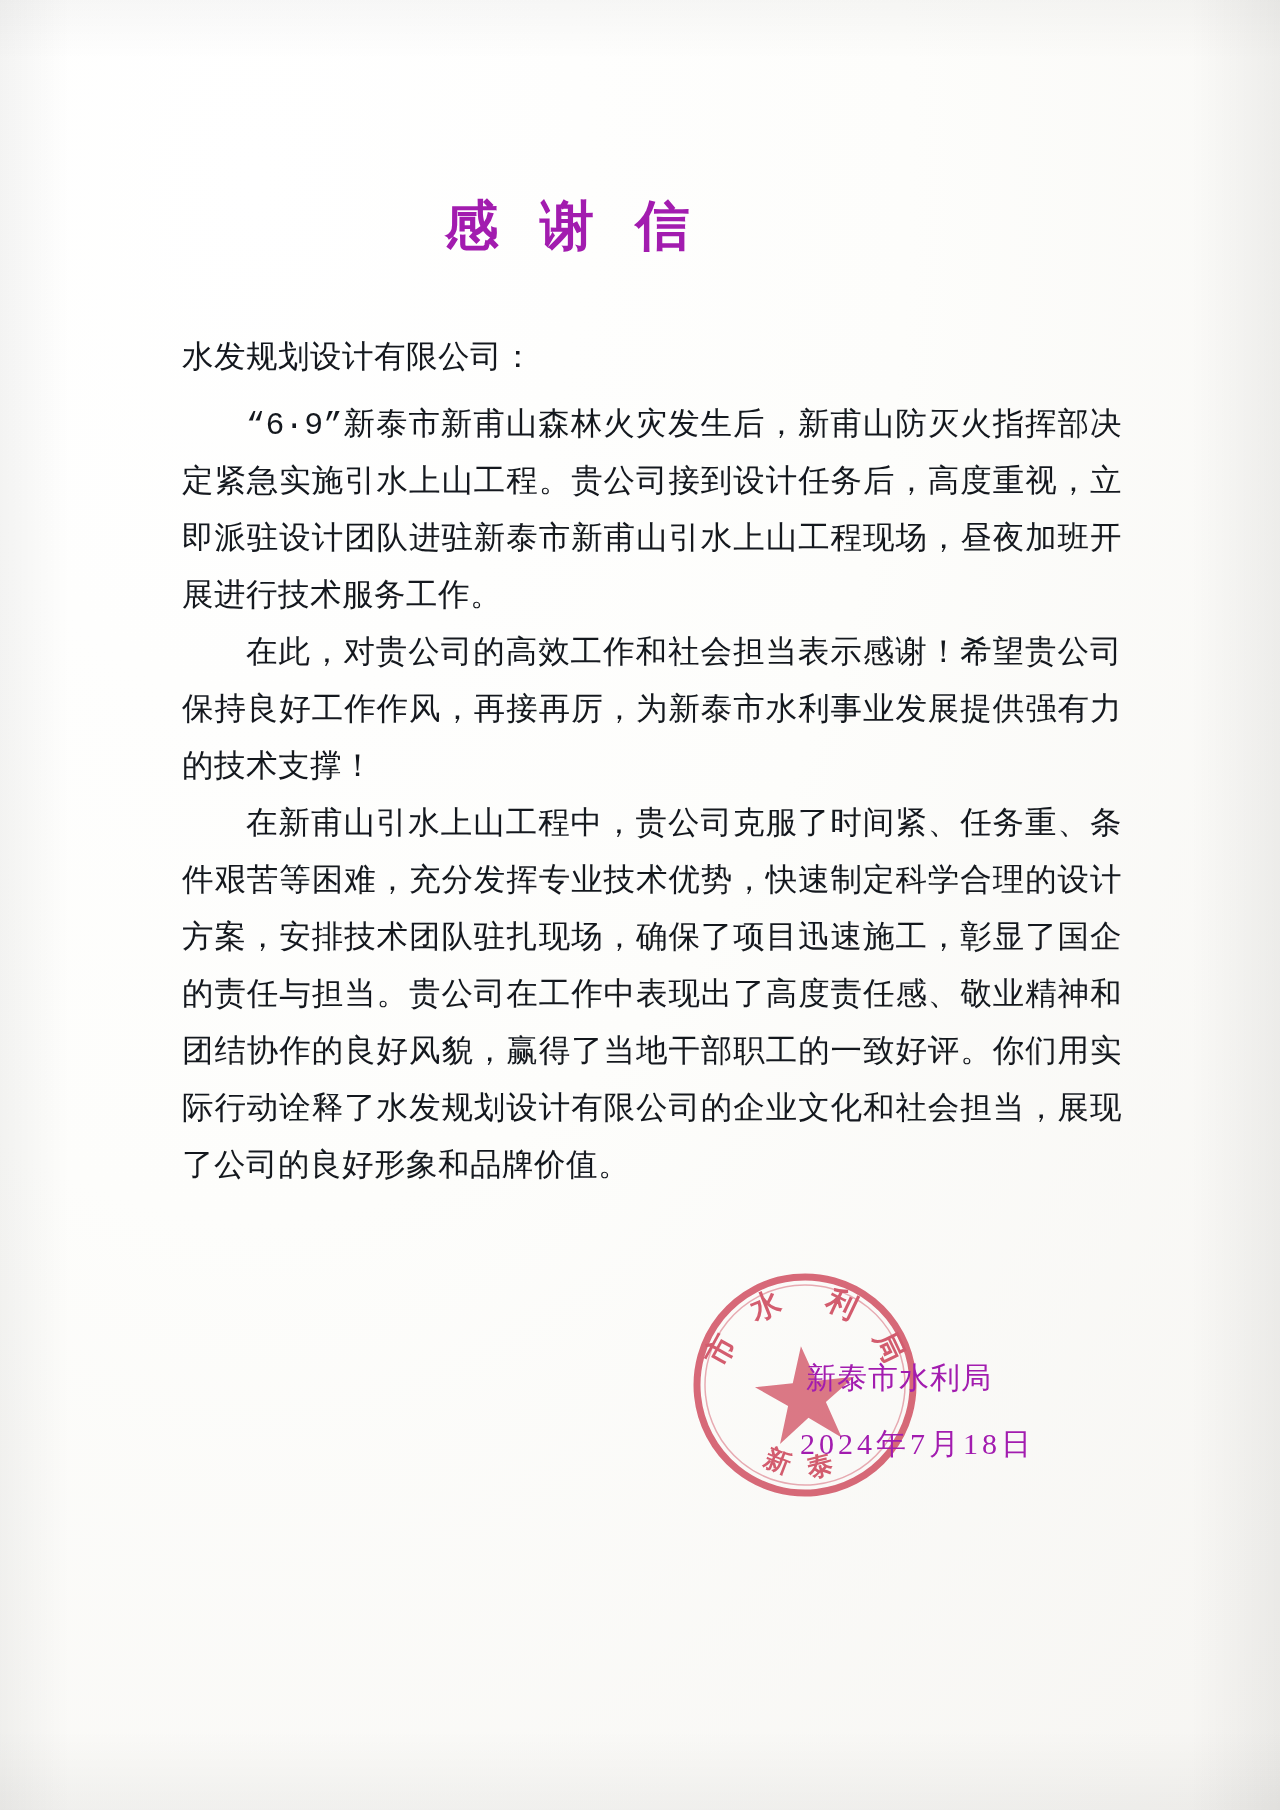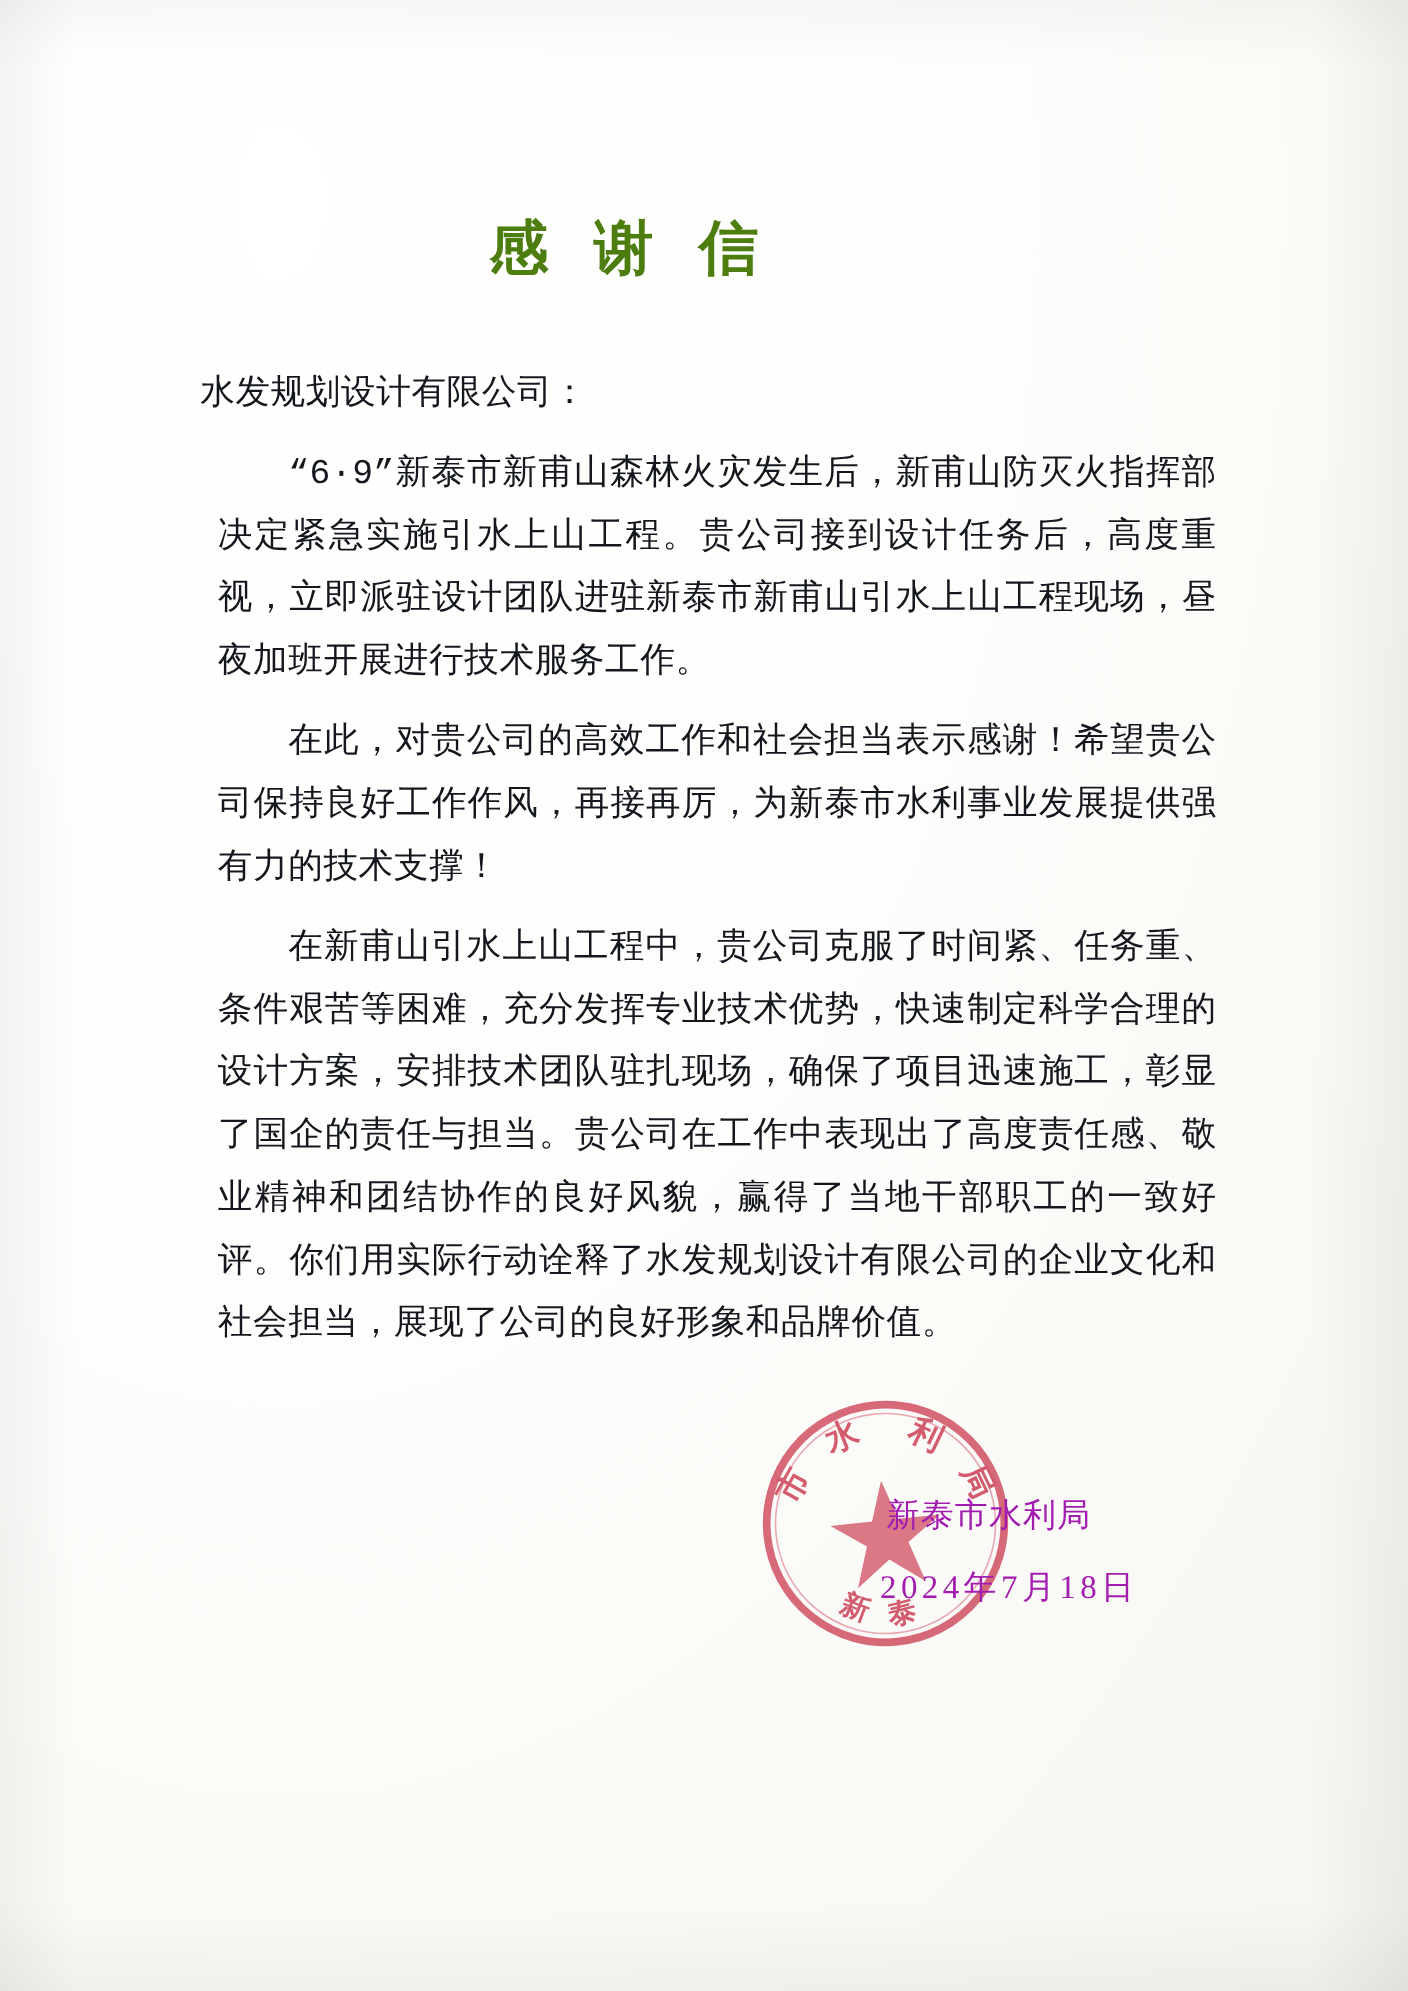--- a/index.html
+++ b/index.html
@@ -44,21 +44,21 @@
 
   #title {
     position: absolute;
     top: 190px;
     left: 0;
     width: 1148px;
     text-align: center;
     font-size: 54px;
     font-weight: bold;
     letter-spacing: 14px;
-    color: #4d7c0f;
+    color: #a21caf;
     font-family: "Liberation Serif", "DejaVu Serif", serif;
   }
 
   #body-block {
     position: absolute;
     top: 330px;
     left: 182px;
     width: 940px;
     color: #14181e;
     font-size: 31.5px;
@@ -66,21 +66,21 @@
     letter-spacing: 0.5px;
     text-align: justify;
     font-family: Liberation Mono, monospace;
   }
 
   .salutation {
     margin: 0 0 10px 0;
     text-indent: 0;
   }
   .para {
-    margin: 16px;
+    margin: 0;
     text-indent: 64px;
   }
 
   #signature {
     position: absolute;
     right: 160px;
     top: 1345px;
     width: 330px;
     text-align: left;
     color: #a21caf;

